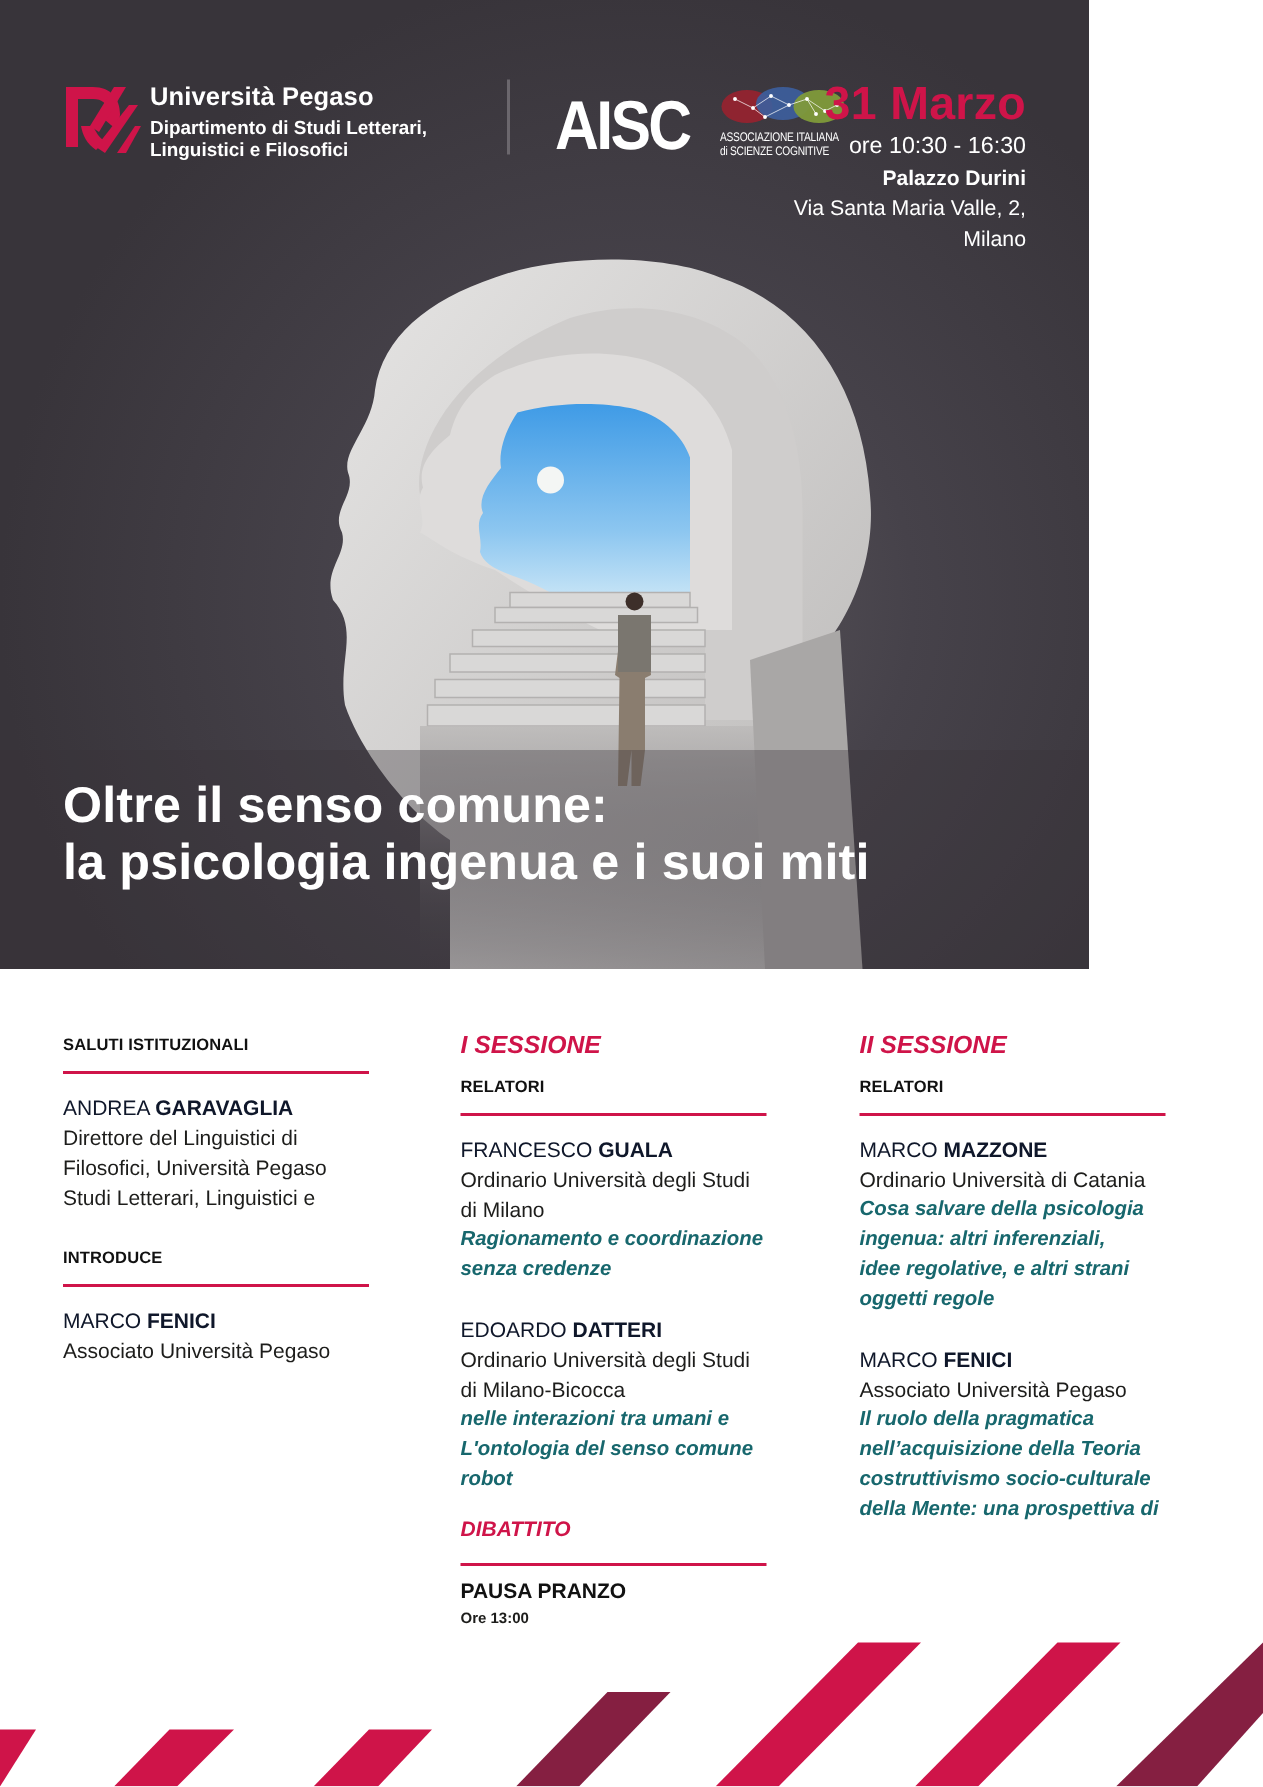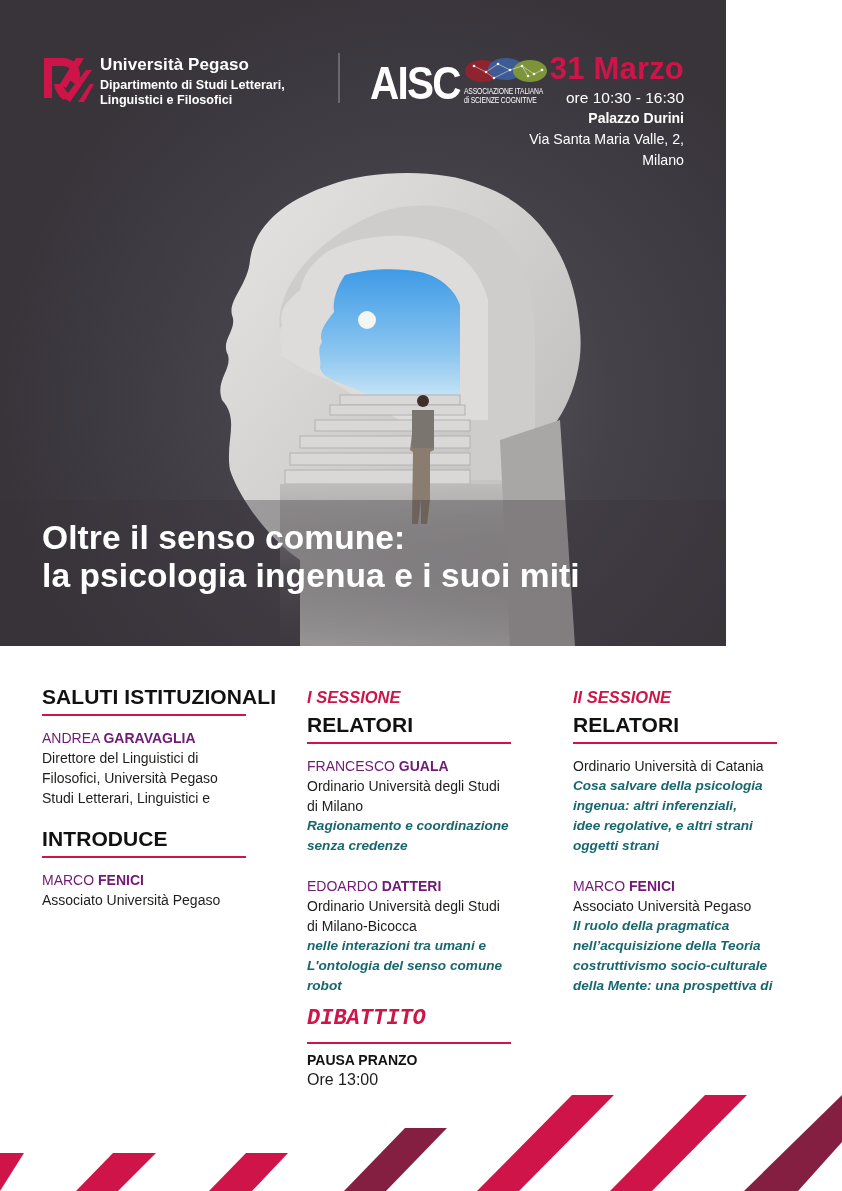--- a/index.html
+++ b/index.html
@@ -17,53 +17,53 @@
   .logo-pegaso { position: absolute; left: 42px; top: 54px; display: flex; align-items: flex-start; }
   .logo-pegaso .mark { width: 52px; height: 52px; margin-right: 6px; }
   .logo-pegaso .names { color: #fff; }
   .logo-pegaso .uni { font-size: 17px; font-weight: 700; letter-spacing: 0.1px; line-height: 20px; margin-top: 1px; }
   .logo-pegaso .dept { font-size: 12.6px; font-weight: 700; line-height: 15px; margin-top: 3px; }
 
   .logo-divider { position: absolute; left: 338px; top: 53px; width: 2px; height: 50px; background: #6b676d; }
 
   .logo-aisc { position: absolute; left: 370px; top: 56px; display: flex; align-items: flex-end; }
   .logo-aisc .aisc-word { font-family: "Liberation Sans Narrow", "Liberation Sans", sans-serif; color: #fff; font-weight: 700; font-size: 46px; line-height: 44px; letter-spacing: -2px; transform: scaleX(0.88); transform-origin: left bottom; margin-right: -10px; }
-  .logo-aisc .aisc-right { display: flex; flex-direction: column; margin-left: 2px; }
+  .logo-aisc .aisc-right { display: flex; flex-direction: column; margin-left: 18px; }
   .logo-aisc .clouds { width: 84px; height: 30px; margin-bottom: 1px; }
   .logo-aisc .aisc-sub { color: #fff; font-size: 8.3px; line-height: 9px; font-weight: 400; letter-spacing: -0.2px; transform: scaleX(0.82); transform-origin: left; white-space: nowrap; }
 
   .event-info { position: absolute; right: 42px; top: 52px; text-align: right; color: #fff; }
   .event-date { color: #cf1449; font-size: 31px; font-weight: 700; line-height: 34px; letter-spacing: 0.2px; }
   .event-time { font-size: 15.5px; line-height: 21px; margin-top: 1px; }
   .event-venue { font-size: 14px; font-weight: 700; line-height: 21px; }
   .event-addr { font-size: 14.2px; line-height: 21px; }
 
   .hero-title { position: absolute; left: 42px; top: 519px; color: #fff; font-weight: 700; font-size: 33.5px; line-height: 38px; letter-spacing: 0.1px; }
 
   
   .col { position: absolute; top: 686px; width: 240px; }
   .col-1 { left: 42px; }
   .col-2 { left: 307px; }
   .col-3 { left: 573px; }
 
   .session-label { color: #cf1449; font-size: 16.5px; font-weight: 700; font-style: italic; line-height: 22px; height: 22px; }
-  .section-head { font-size: 21px; font-weight: 700; line-height: 22px; letter-spacing: 0.1px; color: #111; }
+  .section-head { font-size: 11px; font-weight: 700; line-height: 22px; letter-spacing: 0.1px; color: #111; }
   .rule { width: 204px; height: 2px; background: #cf1449; margin-top: 6px; margin-bottom: 12px; }
-  .speaker { font-size: 14px; line-height: 20px; color: #701a75; }
+  .speaker { font-size: 14px; line-height: 20px; color: #0f172a; }
   .speaker .first { font-weight: 400; }
   .speaker .last { font-weight: 700; }
   .role { font-size: 14px; line-height: 20px; color: #1d1d1b; }
   .talk { font-size: 13.6px; line-height: 20px; color: #17676d; font-weight: 700; font-style: italic; }
   .block { margin-bottom: 20px; }
 
   .col-1 .section-head.second { }
-  .dibattito { color: #cf1449; font-size: 22px; font-weight: 700; font-style: italic; line-height: 22px; margin-top: -4px; font-family: Liberation Mono, monospace; }
+  .dibattito { color: #cf1449; font-size: 14px; font-weight: 700; font-style: italic; line-height: 22px; margin-top: -4px; }
   .col-2 .rule.after-dib { margin-top: 12px; margin-bottom: 6px; }
   .pausa { font-size: 14px; font-weight: 700; line-height: 20px; color: #111; }
-  .pausa-time { font-size: 16px; line-height: 20px; }
+  .pausa-time { font-size: 10px; line-height: 20px; font-weight: bold; }
 
   
   .stripes { position: absolute; left: 0; top: 1080px; width: 842px; height: 111px; }
 </style>
 </head>
 <body>
 
 <div class="hero">
   <svg class="hero-art" viewBox="0 0 842 646">
     <defs>
@@ -228,25 +228,29 @@
   <div class="pausa">PAUSA PRANZO</div>
   <div class="pausa-time">Ore 13:00</div>
 </div>
 
 <div class="col col-3">
   <div class="session-label">II SESSIONE</div>
   <div class="section-head" style="margin-top:6px">RELATORI</div>
   <div class="rule"></div>
 
   <div class="block">
+    <div class="speaker">
+      <span class="first">MARCO</span>
+      <span class="last">MAZZONE</span>
+    </div>
     <div class="role">Ordinario Università di Catania</div>
     <div class="talk">Cosa salvare della psicologia</div>
     <div class="talk">ingenua: altri inferenziali,</div>
     <div class="talk">idee regolative, e altri strani</div>
-    <div class="talk">oggetti strani</div>
+    <div class="talk">oggetti regole</div>
   </div>
 
   <div class="block">
     <div class="speaker">
       <span class="first">MARCO</span>
       <span class="last">FENICI</span>
     </div>
     <div class="role">Associato Università Pegaso</div>
     <div class="talk">Il ruolo della pragmatica</div>
     <div class="talk">nell’acquisizione della Teoria</div>

